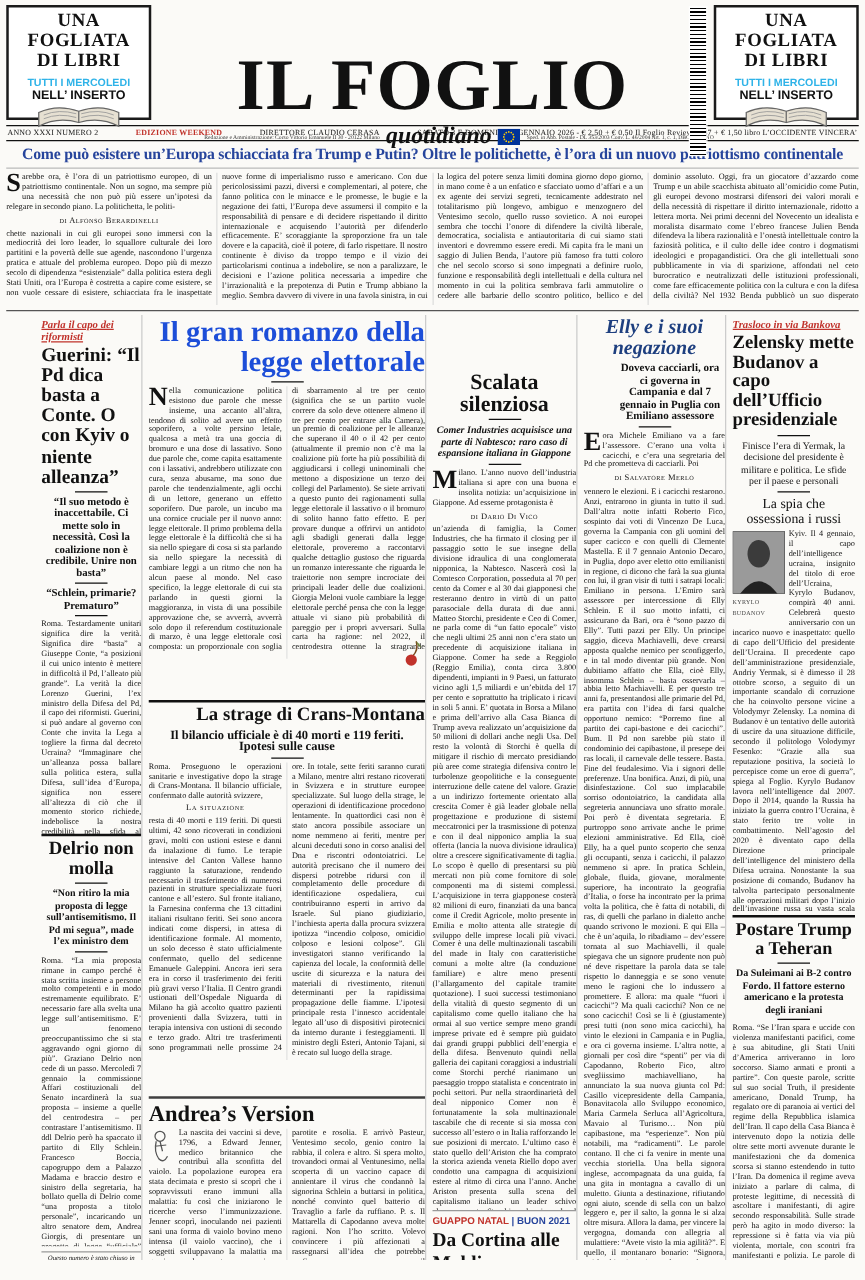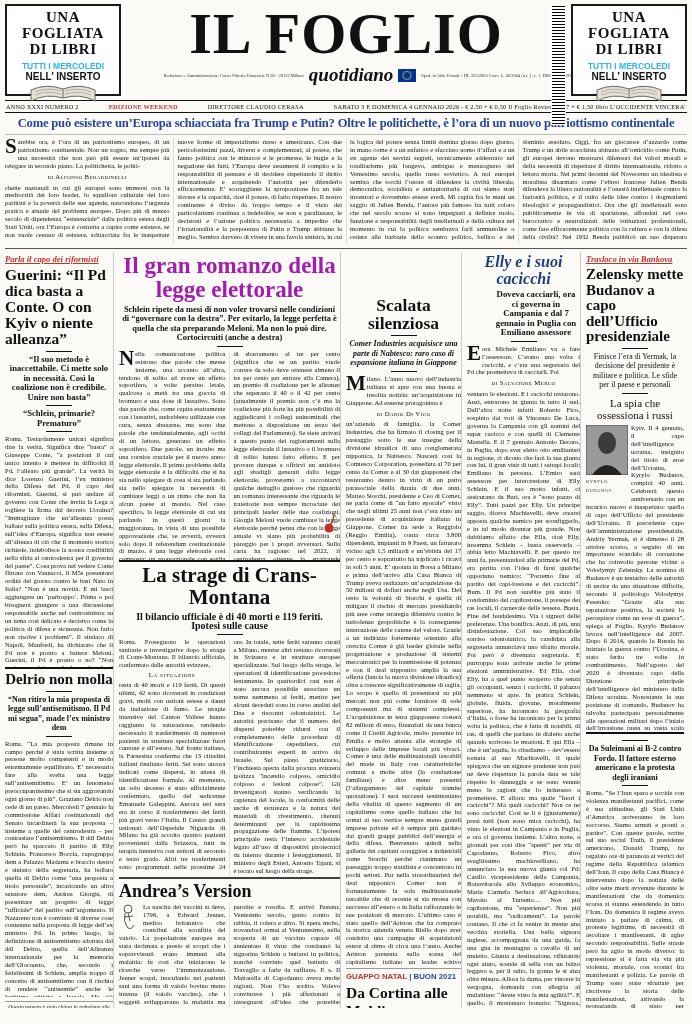--- a/index.html
+++ b/index.html
@@ -6,41 +6,41 @@
   .page{position:relative;width:692px;height:1024px;margin:0 auto;background:#fbfaf7;color:#111;
         font-family:"Liberation Serif",serif;overflow:hidden;box-sizing:border-box;padding:4px 5px;}
   
   .masthead{position:relative;display:flex;align-items:stretch;height:92px;}
   .promo-box{width:116px;flex:0 0 116px;border:2px solid #1a1a1a;background:#fff;text-align:center;
              padding:3px 2px;box-sizing:border-box;}
   .promo-l1,.promo-l2{font-family:"Liberation Serif",serif;font-weight:700;font-size:15px;line-height:16px;letter-spacing:.5px;}
   .promo-l3{font-family:"Liberation Sans",sans-serif;font-weight:700;color:#2fb3e8;font-size:8.5px;margin-top:4px;}
   .promo-l4{font-family:"Liberation Sans",sans-serif;font-weight:700;color:#111;font-size:10px;}
   .book-svg{margin-top:2px;}
-  .masthead-center{flex:1;text-align:center;position:relative;padding-top:2px;}
+  .masthead-center{flex:1;text-align:center;position:relative;padding-top:2px;margin-top:34px;}
   .masthead-title{margin:0;font-size:58px;line-height:56px;font-weight:700;letter-spacing:1px;
                   font-family:"Liberation Serif",serif;}
   .masthead-subrow{display:flex;align-items:center;justify-content:flex-end;gap:5px;margin-top:2px;}
   .tinyprint{font-size:4.5px;color:#333;max-width:150px;text-align:left;line-height:5px;}
   .quotidiano{font-style:italic;font-weight:700;font-size:19px;}
   .barcode{position:absolute;right:122px;top:2px;width:13px;height:118px;
            background:repeating-linear-gradient(0deg,#000 0 1px,#fff 1px 3px);outline:1px solid #fff;}
   
   .infobar{display:flex;justify-content:space-between;align-items:center;border-top:1px solid #111;
            border-bottom:1px solid #111;margin-top:4px;padding:2px 1px;font-size:6.3px;letter-spacing:.2px;}
   .infobar .red{color:#c0322b;font-weight:700;}
   
   .banner{border-bottom:1px solid #555;padding:2px 0 4px 0;}
   .banner-head{margin:1px 0 3px 0;text-align:center;color:#27459c;font-size:12.6px;font-weight:700;
                white-space:nowrap;letter-spacing:-.2px;border-bottom:1px solid #bbb;padding-bottom:3px;}
   .banner-body{column-count:4;column-gap:8px;column-rule:1px solid #ddd;height:106px;overflow:hidden;
                font-size:6.6px;line-height:7.9px;text-align:justify;}
   
   .main{display:grid;grid-template-columns:108px 221px 115px 113px 98px;column-gap:6px;margin-top:3px;height:756px;}
-  .col{overflow:hidden;}
+  .col{overflow:hidden;margin-left:28px;}
   .col+.col{border-left:1px solid #ccc;padding-left:5px;margin-left:-6px;}
   article{overflow:hidden;position:relative;}
   .kicker{color:#c0322b;font-style:italic;font-weight:700;font-size:8.6px;text-decoration:underline;
           margin:2px 0 3px 0;}
   .head{font-weight:700;margin:0 0 3px 0;line-height:1.04;}
   .sub{font-weight:700;text-align:center;font-size:8px;line-height:9.5px;margin:3px 2px;}
   .sub.italic{font-style:italic;}
   .mini-rule{width:26px;border-top:1px solid #111;margin:3px auto;}
   .byline{display:block;text-align:center;font-variant:small-caps;font-size:6.8px;margin:3px 0;letter-spacing:.4px;}
   .crosshead{display:block;text-align:center;font-variant:small-caps;font-size:6.8px;margin:2px 0;letter-spacing:.6px;}
@@ -48,26 +48,26 @@
   .two-col{column-count:2;column-gap:8px;column-rule:1px solid #e2e2e2;}
   .dropcap::first-letter{font-size:21px;font-weight:700;float:left;line-height:16px;padding-right:1px;}
   
   .guerini{height:415px;}
   .guerini .head{font-size:15.5px;}
   .guerini .sub{font-size:8.6px;}
   .delrio{height:325px;border-top:2px solid #111;padding-top:3px;}
   .delrio .head{font-size:15px;text-align:center;}
   .closing-note{font-style:italic;font-size:5.4px;text-align:center;border-top:1px solid #999;margin-top:4px;padding-top:2px;}
   .romanzo{height:308px;}
-  .romanzo .head{color:#a21caf;font-size:23px;text-align:center;margin:2px 0 2px 0;}
+  .romanzo .head{color:#1d4ed8;font-size:23px;text-align:right;margin:2px 0 2px 0;}
   .romanzo .sub{font-size:8.4px;}
   .romanzo .two-col{height:218px;}
   .cherry{position:absolute;right:2px;bottom:26px;}
   .strage{height:312px;border-top:2px solid #111;padding-top:3px;}
-  .strage .head{font-size:21px;text-align:center;}
+  .strage .head{font-size:15px;text-align:right;}
   .strage .sub{font-size:10px;}
   .strage .two-col{height:238px;}
   .andrea{border-top:2px solid #404040;padding-top:3px;height:132px;}
   .andrea .head{font-size:18px;margin-bottom:2px;}
   .andrea-icon{float:left;margin:0 2px 1px 0;}
   .scalata{height:672px;margin-top:44px;}
   .scalata .head{font-size:17.5px;text-align:center;}
   .cortina{border-top:1px solid #999;padding-top:3px;}
   .kicker-bar{font-family:"Liberation Sans",sans-serif;font-weight:700;font-size:7.8px;margin-bottom:3px;}
   .kicker-bar .kred{color:#c0322b;}
@@ -182,21 +182,20 @@
         <div class="sub">“Non ritiro la mia proposta di legge sull’antisemitismo. Il Pd mi segua”, made l’ex ministro dem</div>
         <div class="mini-rule"></div>
         <div class="body">Roma. “La mia proposta rimane in campo perché è stata scritta insieme a persone molto competenti e in modo estremamente equilibrato. E’ necessario fare alla svelta una legge sull’antisemitismo. E’ un fenomeno preoccupantissimo che si sta aggravando ogni giorno di più”. Graziano Delrio non cede di un passo. Mercoledì 7 gennaio la commissione Affari costituzionali del Senato incardinerà la sua proposta – insieme a quelle del centrodestra – per contrastare l’antisemitismo. Il ddl Delrio però ha spaccato il partito di Elly Schlein. Francesco Boccia, capogruppo dem a Palazzo Madama e braccio destro e sinistro della segretaria, ha bollato quella di Delrio come “una proposta a titolo personale”, incaricando un altro senatore dem, Andrea Giorgis, di presentare un progetto di legge “ufficiale” del partito sull’argomento. Il Nazareno non è convinto di diverse cose contenute nella proposta di legge dell’ex ministro Pd. In primo luogo, la definizione di antisemitismo adottata dal ddl Delrio, quella dell’Alleanza internazionale per la memoria dell’Olocausto, che, secondo i fedelissimi di Schlein, amplia troppo il concetto di antisemitismo con il rischio di rendere “antisemite” anche le legittime critiche a Israele. Ma c’è un’altra cosa che ha fatto storcere il naso a Elly Schlein. (De Rosa segue nell’inserto XV)</div>
       </article>
       <div class="closing-note">Questo numero è stato chiuso in redazione alle 20.30</div>
     </div>
 
     <div class="col">
       <article class="romanzo">
         <h3 class="head">Il gran romanzo della legge elettorale</h3>
-        <div class="sub">Schlein ripete da mesi di non voler trovarsi nelle condizioni di “governare con la destra”. Per evitarlo, la legge perfetta è quella che sta preparando Meloni. Ma non lo può dire. Cortocircuiti (anche a destra)</div>
         <div class="mini-rule"></div>
         <div class="body two-col dropcap">
           <span>Nella comunicazione politica esistono due parole che messe insieme, una accanto all’altra, tendono di solito ad avere un effetto soporifero, a volte persino letale, qualcosa a metà tra una goccia di bromuro e una dose di lassativo. Sono due parole che, come capita esattamente con i lassativi, andrebbero utilizzate con cura, senza abusarne, ma sono due parole che tendenzialmente, agli occhi di un lettore, generano un effetto soporifero. Due parole, un incubo ma una cornice cruciale per il nuovo anno: legge elettorale. Il primo problema della legge elettorale è la difficoltà che si ha sia nello spiegare di cosa si sta parlando sia nello spiegare la necessità di cambiare leggi a un ritmo che non ha alcun paese al mondo. Nel caso specifico, la legge elettorale di cui sta parlando in questi giorni la maggioranza, in vista di una possibile approvazione che, se avverrà, avverrà solo dopo il referendum costituzionale di marzo, è una legge elettorale così composta: un proporzionale con soglia di sbarramento al tre per cento (significa che se un partito vuole correre da solo deve ottenere almeno il tre per cento per entrare alla Camera), un premio di coalizione per le alleanze che superano il 40 o il 42 per cento (attualmente il premio non c’è ma la coalizione più forte ha più possibilità di aggiudicarsi i collegi uninominali che mettono a disposizione un terzo dei collegi del Parlamento). Se siete arrivati a questo punto dei ragionamenti sulla legge elettorale il lassativo o il bromuro di solito hanno fatto effetto. E per provare dunque a offrirvi un antidoto agli sbadigli generati dalla legge elettorale, proveremo a raccontarvi qualche dettaglio gustoso che riguarda un romanzo interessante che riguarda le traiettorie non sempre incrociate dei principali leader delle due coalizioni. Giorgia Meloni vuole cambiare la legge elettorale perché pensa che con la legge attuale vi siano più probabilità di pareggio per i propri avversari. Sulla carta ha ragione: nel 2022, il centrodestra ottenne la stragrande maggioranza dei collegi uninominali grazie alla decisione del centrosinistra di non coalizzarsi, e se oggi il centrosinistra dovesse coalizzarsi avrebbe più possibilità rispetto al 2022 di non perdere. Non perché il centrosinistra abbia saputo aumentare il consenso dei suoi partiti (cosa non accaduta) ma perché il centrosinistra al momento sembra in grado di sommare i consensi dei vari partiti (ma chissà se poi sarà davvero così).</span>
           
         </div>
         <svg class="cherry" width="16" height="22" viewBox="0 0 16 22">
           <path d="M11 1 Q13 8 8 13" stroke="#7a4a1f" stroke-width="1.2" fill="none"></path>
           <path d="M11 1 Q14 3 15 6 Q12 5 11 1" fill="#6a8a3a"></path>
           <circle cx="7" cy="16" r="4.5" fill="#c0322b"></circle>
         </svg>
@@ -239,21 +238,21 @@
         <div class="kicker-bar">
           <span class="kred">GUAPPO NATAL </span><span class="kblue">| BUON 2021</span>
         </div>
         <h3 class="head">Da Cortina alle Maldive. Catalogo del cafonal di fine anno</h3>
 
       </article>
     </div>
 
     <div class="col elly">
       <article>
-        <h3 class="head">Elly e i suoi cacicchi</h3>
+        <h3 class="head">Elly e i suoi negazione</h3>
         <div class="sub">Doveva cacciarli, ora ci governa in Campania e dal 7 gennaio in Puglia con Emiliano assessore</div>
         <div class="mini-rule"></div>
         <div class="body dropcap">
           <span>E ora Michele Emiliano va a fare l’assessore. C’erano una volta i cacicchi, e c’era una segretaria del Pd che prometteva di cacciarli. Poi</span>
           <span class="byline">di Salvatore Merlo</span>
           <span>vennero le elezioni. E i cacicchi restarono. Anzi, entrarono in giunta in tutto il sud. Dall’altra notte infatti Roberto Fico, sospinto dai voti di Vincenzo De Luca, governa la Campania con gli uomini del super cacicco e con quelli di Clemente Mastella. E il 7 gennaio Antonio Decaro, in Puglia, dopo aver eletto otto emilianisti in regione, ci dicono che farà la sua giunta con lui, il gran visir di tutti i satrapi locali: Emiliano in persona. L’Emiro sarà assessore per intercessione di Elly Schlein. E il suo motto infatti, ci assicurano da Bari, ora è “sono pazzo di Elly”. Tutti pazzi per Elly. Un principe saggio, diceva Machiavelli, deve crearsi apposta qualche nemico per sconfiggerlo, e in tal modo diventar più grande. Non dubitiamo affatto che Ella, cioè Elly, insomma Schlein – basta osservarla – abbia letto Machiavelli. E per questo tre anni fa, presentandosi alle primarie del Pd, era partita con l’idea di farsi qualche opportuno nemico: “Porremo fine al partito dei capi-bastone e dei cacicchi”. Bum. Il Pd non sarebbe più stato il condominio dei capibastone, il presepe dei ras locali, il carnevale delle tessere. Basta. Fine del feudalesimo. Via i signori delle preferenze. Una bonifica. Anzi, di più, una disinfestazione. Col suo implacabile sorriso odontoiatrico, la candidata alla segreteria annunciava uno sfratto morale. Poi però è diventata segretaria. E purtroppo sono arrivate anche le prime elezioni amministrative. Ed Ella, cioè Elly, ha a quel punto scoperto che senza gli occupanti, senza i cacicchi, il palazzo nemmeno si apre. In pratica Schlein, globale, fluida, giovane, moralmente superiore, ha incontrato la geografia d’Italia, o forse ha incontrato per la prima volta la politica, che è fatta di notabili, di ras, di quelli che parlano in dialetto anche quando scrivono le mozioni. E qui Ella – che è un’aquila, lo ribadiamo – dev’essere tornata al suo Machiavelli, il quale spiegava che un signore prudente non può né deve rispettare la parola data se tale rispetto lo danneggia e se sono venute meno le ragioni che lo indussero a promettere. E allora: ma quale “fuori i cacicchi”? Ma quali cacicchi? Non ce ne sono cacicchi! Così se li è (giustamente) presi tutti (non sono mica cacicchi), ha vinto le elezioni in Campania e in Puglia, e ora ci governa insieme. L’altra notte, a giornali per così dire “spenti” per via di Capodanno, Roberto Fico, altro svegliissimo machiavelliano, ha annunciato la sua nuova giunta col Pd: Casillo vicepresidente della Campania, Bonavitacola allo Sviluppo economico, Maria Carmela Serluca all’Agricoltura, Mavaio al Turismo… Non più capibastone, ma “esperienze”. Non più notabili, ma “radicamenti”. Le parole contano. Il che ci fa venire in mente una vecchia storiella. Una bella signora inglese, accompagnata da una guida, fa una gita in montagna a cavallo di un muletto. Giunta a destinazione, rifiutando ogni aiuto, scende di sella con un balzo leggero e, per il salto, la gonna le si alza oltre misura. Allora la dama, per vincere la vergogna, domanda con allegria al mulattiere: “Avete visto la mia agilità?”. E quello, il montanaro bonario: “Signora, noi la chiamiamo in un altro modo ma se lei preferisce nominarla così…”.</span>
         </div>
       </article>
     </div>
 
@@ -272,20 +271,21 @@
               <rect width="42" height="50" fill="none" stroke="#444" stroke-width="1"></rect>
               <ellipse cx="21" cy="18" rx="9" ry="11" fill="#3b3b3b"></ellipse>
               <path d="M6 50 Q21 30 36 50 Z" fill="#222"></path>
             </svg>
             <span class="photo-caption">Kyrylo Budanov</span>
           </span>
           <span>Kyiv. Il 4 gennaio, il capo dell’intelligence ucraina, insignito del titolo di eroe dell’Ucraina, Kyrylo Budanov, compirà 40 anni. Celebrerà questo anniversario con un incarico nuovo e inaspettato: quello di capo dell’Ufficio del presidente dell’Ucraina. Il precedente capo dell’amministrazione presidenziale, Andriy Yermak, si è dimesso il 28 ottobre scorso, a seguito di un importante scandalo di corruzione che ha coinvolto persone vicine a Volodymyr Zelensky. La nomina di Budanov è un tentativo delle autorità di uscire da una situazione difficile, secondo il politologo Volodymyr Fesenko: “Grazie alla sua reputazione positiva, la società lo percepisce come un eroe di guerra”, spiega al Foglio. Kyrylo Budanov lavora nell’intelligence dal 2007. Dopo il 2014, quando la Russia ha iniziato la guerra contro l’Ucraina, è stato ferito tre volte in combattimento. Nell’agosto del 2020 è diventato capo della Direzione principale dell’intelligence del ministero della Difesa ucraina. Nonostante la sua posizione di comando, Budanov ha talvolta partecipato personalmente alle operazioni militari dopo l’inizio dell’invasione russa su vasta scala nel 2022. Il quartier generale del servizio speciale da lui diretto si trova sulla penisola di Kyiv, delimitata dal fiume Dnipro. (Berdynskykh segue nell’inserto XVI)</span>
         </div>
       </article>
       <article class="teheran">
+        <h3 class="head">Postare Trump a Teheran</h3>
         <div class="mini-rule"></div>
         <div class="sub">Da Suleimani ai B-2 contro Fordo. Il fattore esterno americano e la protesta degli iraniani</div>
         <div class="mini-rule"></div>
         <div class="body">Roma. “Se l’Iran spara e uccide con violenza manifestanti pacifici, come è sua abitudine, gli Stati Uniti d’America arriveranno in loro soccorso. Siamo armati e pronti a partire”. Con queste parole, scritte sul suo social Truth, il presidente americano, Donald Trump, ha regalato ore di paranoia ai vertici del regime della Repubblica islamica dell’Iran. Il capo della Casa Bianca è intervenuto dopo la notizia delle oltre sette morti avvenute durante le manifestazioni che da domenica scorsa si stanno estendendo in tutto l’Iran. Da domenica il regime aveva iniziato a parlare di calma, di proteste legittime, di necessità di ascoltare i manifestanti, di agire secondo responsabilità. Sulle strade però ha agito in modo diverso: la repressione si è fatta via via più violenta, mortale, con scontri fra manifestanti e polizia. Le parole di Trump sono state sfruttate per riscrivere la storia delle manifestazioni, attivando la propaganda di stato per delegittimare i cortei, le loro ragioni e ridurre la base della protesta. Il regime ha tentato di tracciare una spaccatura, di creare un binario doppio fra l’esistenza di una protesta legittima e una illegittima. Una spaccatura fra chi è sceso in piazza per motivi economici, quindi i commercianti, e chi invece ha affiancato alle ragioni economiche tutte le storture di un regime brutale, incapace di gestire il paese, tanto da trascinarlo dritto verso il collasso. (Flamini segue nell’inserto XVI)</div>
       </article>
     </div>
 
   </main>
 </div>
 

